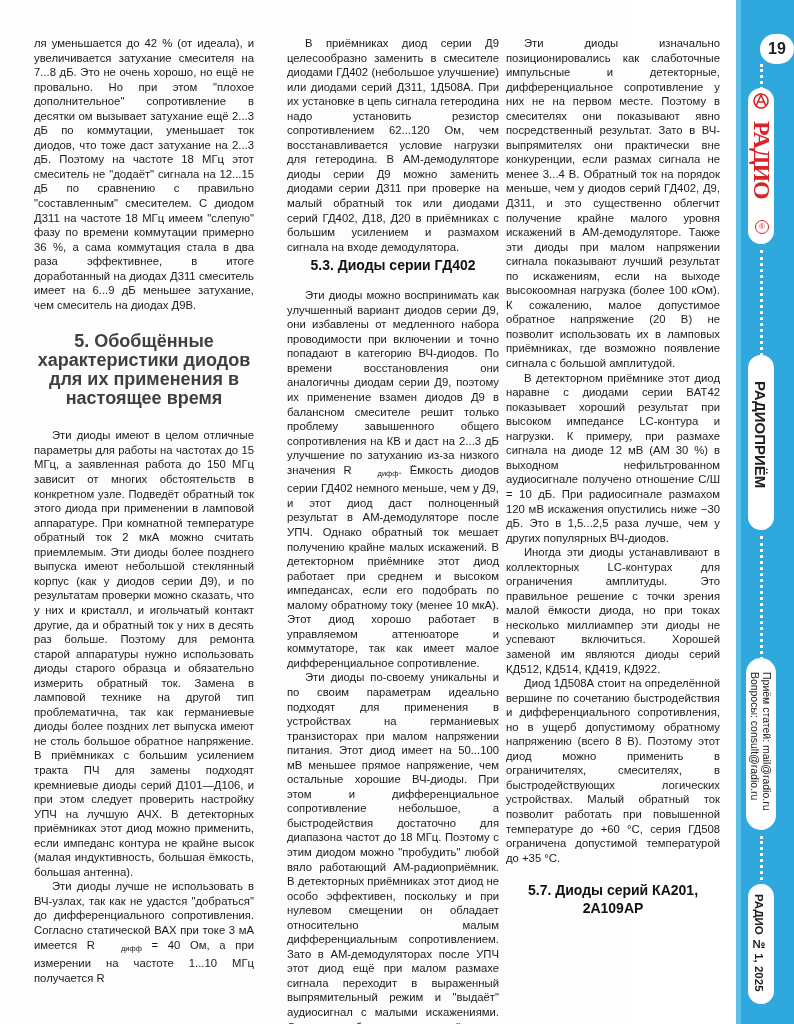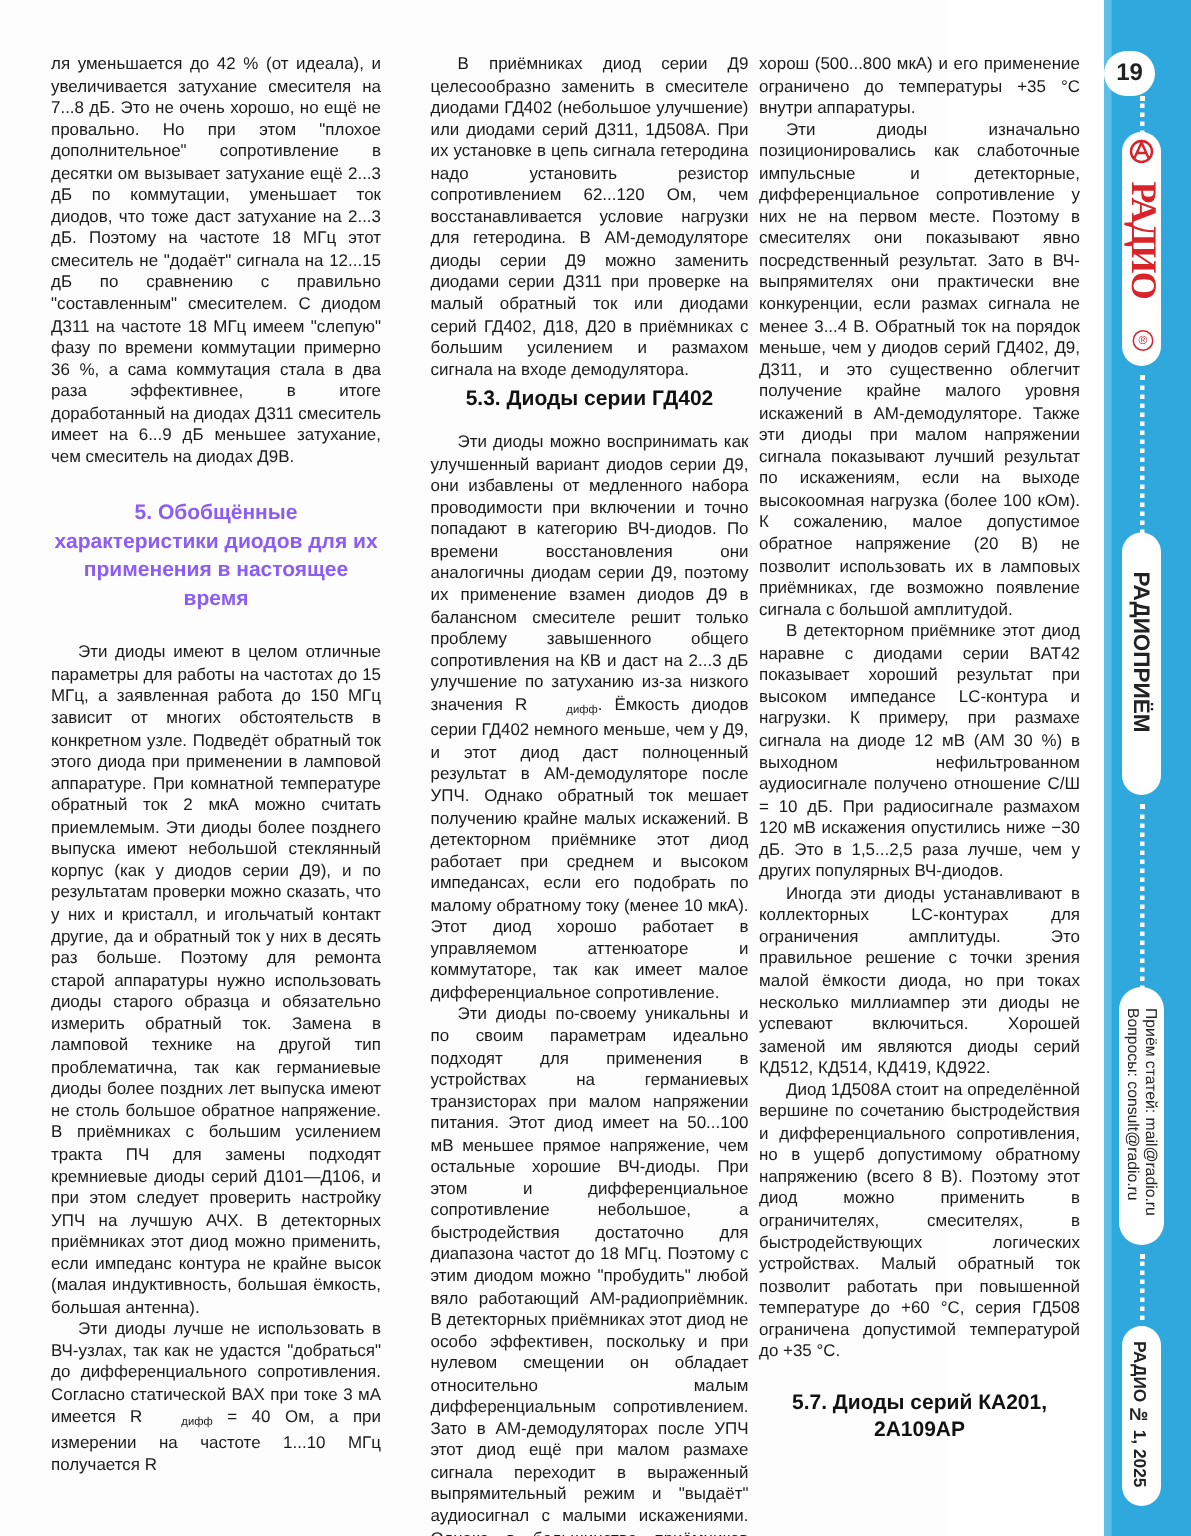--- a/index.html
+++ b/index.html
@@ -5,28 +5,28 @@
   html, body { margin: 0; padding: 0; }
   body { width: 794px; height: 1024px; background: #ffffff; position: relative; overflow: hidden;
          font-family: "Liberation Sans", sans-serif; color: #1a1a1a; }
   .page { position: absolute; left: 0; top: 0; width: 632px; height: 1024px; background: #fdfdfd; }
   .col { position: absolute; top: 36px; font-size: 11.3px; line-height: 14.55px; text-align: justify; }
   .col1 { left: 34px; width: 220px; }
   .col2 { left: 287px; width: 212px; }
   .col3 { left: 506px; width: 214px; }
   .col p { margin: 0; text-indent: 0; }
   .col p.indent { text-indent: 18px; }
-  .col h2 { font-size: 14px; line-height: 19px; font-weight: bold; text-align: center; margin: 20px 0 20px 0; color: #8b5cf6; }
+  .col h2 { font-size: 18px; line-height: 19px; font-weight: bold; text-align: center; margin: 20px 0 20px 0; color: #404040; }
   .col h3 { font-size: 14px; line-height: 18px; font-weight: bold; text-align: center; margin: 16px 0 14px 0; color: #111; }
   .col h3.first { margin-top: 2px; }
   .sub { font-size: 7.5px; vertical-align: -2px; padding-left: 26px; }
   .sidebar { position: absolute; left: 736px; top: 0; width: 58px; height: 1024px; background: #2fa8de; }
   .sidebar .edge { position: absolute; left: 0; top: 0; width: 5px; height: 1024px; background: #5bbfe8; }
   .pill { position: absolute; left: 12px; width: 26px; background: #fff; border-radius: 13px; }
-  .pagenum { position: absolute; left: 0; top: 34px; width: 34px; height: 30px; background: #fff; border-radius: 15px;
+  .pagenum { position: absolute; left: 24px; top: 34px; width: 34px; height: 30px; background: #fff; border-radius: 15px;
              font-weight: bold; font-size: 16px; line-height: 30px; text-align: center; color: #222; }
   .dots { position: absolute; left: 24px; width: 3px; border-left: 3px dotted #fff; }
   .vtext { position: absolute; writing-mode: vertical-rl; white-space: nowrap; font-weight: bold; color: #222; }
   .logo-text { position: absolute; left: 12px; top: 122px; width: 26px; height: 100px; writing-mode: vertical-rl;
                font-family: "Liberation Serif", serif; font-weight: bold; font-size: 24px; color: #d8232a; letter-spacing: -1px;
                display: flex; align-items: center; justify-content: center; }
 </style>
 </head>
 <body>
 
@@ -40,21 +40,20 @@
   </div>
 
   <div class="col col2">
     <p class="indent">В приёмниках диод серии Д9 целесообразно заменить в смесителе диодами ГД402 (небольшое улучшение) или диодами серий Д311, 1Д508А. При их установке в цепь сигнала гетеродина надо установить резистор сопротивлением 62...120 Ом, чем восстанавливается условие нагрузки для гетеродина. В АМ-демодуляторе диоды серии Д9 можно заменить диодами серии Д311 при проверке на малый обратный ток или диодами серий ГД402, Д18, Д20 в приёмниках с большим усилением и размахом сигнала на входе демодулятора.</p>
     <h3 class="first">5.3. Диоды серии ГД402</h3>
     <p class="indent"><span>Эти диоды можно воспринимать как улучшенный вариант диодов серии Д9, они избавлены от медленного набора проводимости при включении и точно попадают в категорию ВЧ-диодов. По времени восстановления они аналогичны диодам серии Д9, поэтому их применение взамен диодов Д9 в балансном смесителе решит только проблему завышенного общего сопротивления на КВ и даст на 2...3 дБ улучшение по затуханию из-за низкого значения R</span><span class="sub">дифф</span><span>. Ёмкость диодов серии ГД402 немного меньше, чем у Д9, и этот диод даст полноценный результат в АМ-демодуляторе после УПЧ. Однако обратный ток мешает получению крайне малых искажений. В детекторном приёмнике этот диод работает при среднем и высоком импедансах, если его подобрать по малому обратному току (менее 10 мкА). Этот диод хорошо работает в управляемом аттенюаторе и коммутаторе, так как имеет малое дифференциальное сопротивление.</span></p>
     <p class="indent">Эти диоды по-своему уникальны и по своим параметрам идеально подходят для применения в устройствах на германиевых транзисторах при малом напряжении питания. Этот диод имеет на 50...100 мВ меньшее прямое напряжение, чем остальные хорошие ВЧ-диоды. При этом и дифференциальное сопротивление небольшое, а быстродействия достаточно для диапазона частот до 18 МГц. Поэтому с этим диодом можно "пробудить" любой вяло работающий АМ-радиоприёмник. В детекторных приёмниках этот диод не особо эффективен, поскольку и при нулевом смещении он обладает относительно малым дифференциальным сопротивлением. Зато в АМ-демодуляторах после УПЧ этот диод ещё при малом размахе сигнала переходит в выраженный выпрямительный режим и "выдаёт" аудиосигнал с малыми искажениями. Однако в большинстве приёмников последний LC-контур тракта ПЧ имеет большой импеданс ради получения максимального усиления, и это мешает диоду Д311 при большом размахе сигнала обеспечить крайне малые искажения. Чтобы при размахе сигнала 10...12 В искажения остались уверенно ниже −60 дБ, нужно снизить импеданс этого LC-контура до 6...8 кОм. По обратному току этот диод, к сожалению, не совсем</p>
   </div>
 
   <div class="col col3">
-    <p>хорош (500...800 мкА) и его применение ограничено до температуры +35 °С внутри аппаратуры.</p>
     <p class="indent">Эти диоды изначально позиционировались как слаботочные импульсные и детекторные, дифференциальное сопротивление у них не на первом месте. Поэтому в смесителях они показывают явно посредственный результат. Зато в ВЧ-выпрямителях они практически вне конкуренции, если размах сигнала не менее 3...4 В. Обратный ток на порядок меньше, чем у диодов серий ГД402, Д9, Д311, и это существенно облегчит получение крайне малого уровня искажений в АМ-демодуляторе. Также эти диоды при малом напряжении сигнала показывают лучший результат по искажениям, если на выходе высокоомная нагрузка (более 100 кОм). К сожалению, малое допустимое обратное напряжение (20 В) не позволит использовать их в ламповых приёмниках, где возможно появление сигнала с большой амплитудой.</p>
     <p class="indent">В детекторном приёмнике этот диод наравне с диодами серии BAT42 показывает хороший результат при высоком импедансе LC-контура и нагрузки. К примеру, при размахе сигнала на диоде 12 мВ (АМ 30 %) в выходном нефильтрованном аудиосигнале получено отношение С/Ш = 10 дБ. При радиосигнале размахом 120 мВ искажения опустились ниже −30 дБ. Это в 1,5...2,5 раза лучше, чем у других популярных ВЧ-диодов.</p>
     <p class="indent">Иногда эти диоды устанавливают в коллекторных LC-контурах для ограничения амплитуды. Это правильное решение с точки зрения малой ёмкости диода, но при токах несколько миллиампер эти диоды не успевают включиться. Хорошей заменой им являются диоды серий КД512, КД514, КД419, КД922.</p>
     <p class="indent">Диод 1Д508А стоит на определённой вершине по сочетанию быстродействия и дифференциального сопротивления, но в ущерб допустимому обратному напряжению (всего 8 В). Поэтому этот диод можно применить в ограничителях, смесителях, в быстродействующих логических устройствах. Малый обратный ток позволит работать при повышенной температуре до +60 °С, серия ГД508 ограничена допустимой температурой до +35 °С.</p>
     <h3>5.7. Диоды серий КА201, 2А109АР</h3>
 
   </div>
 </div>
 
 <div class="sidebar">

